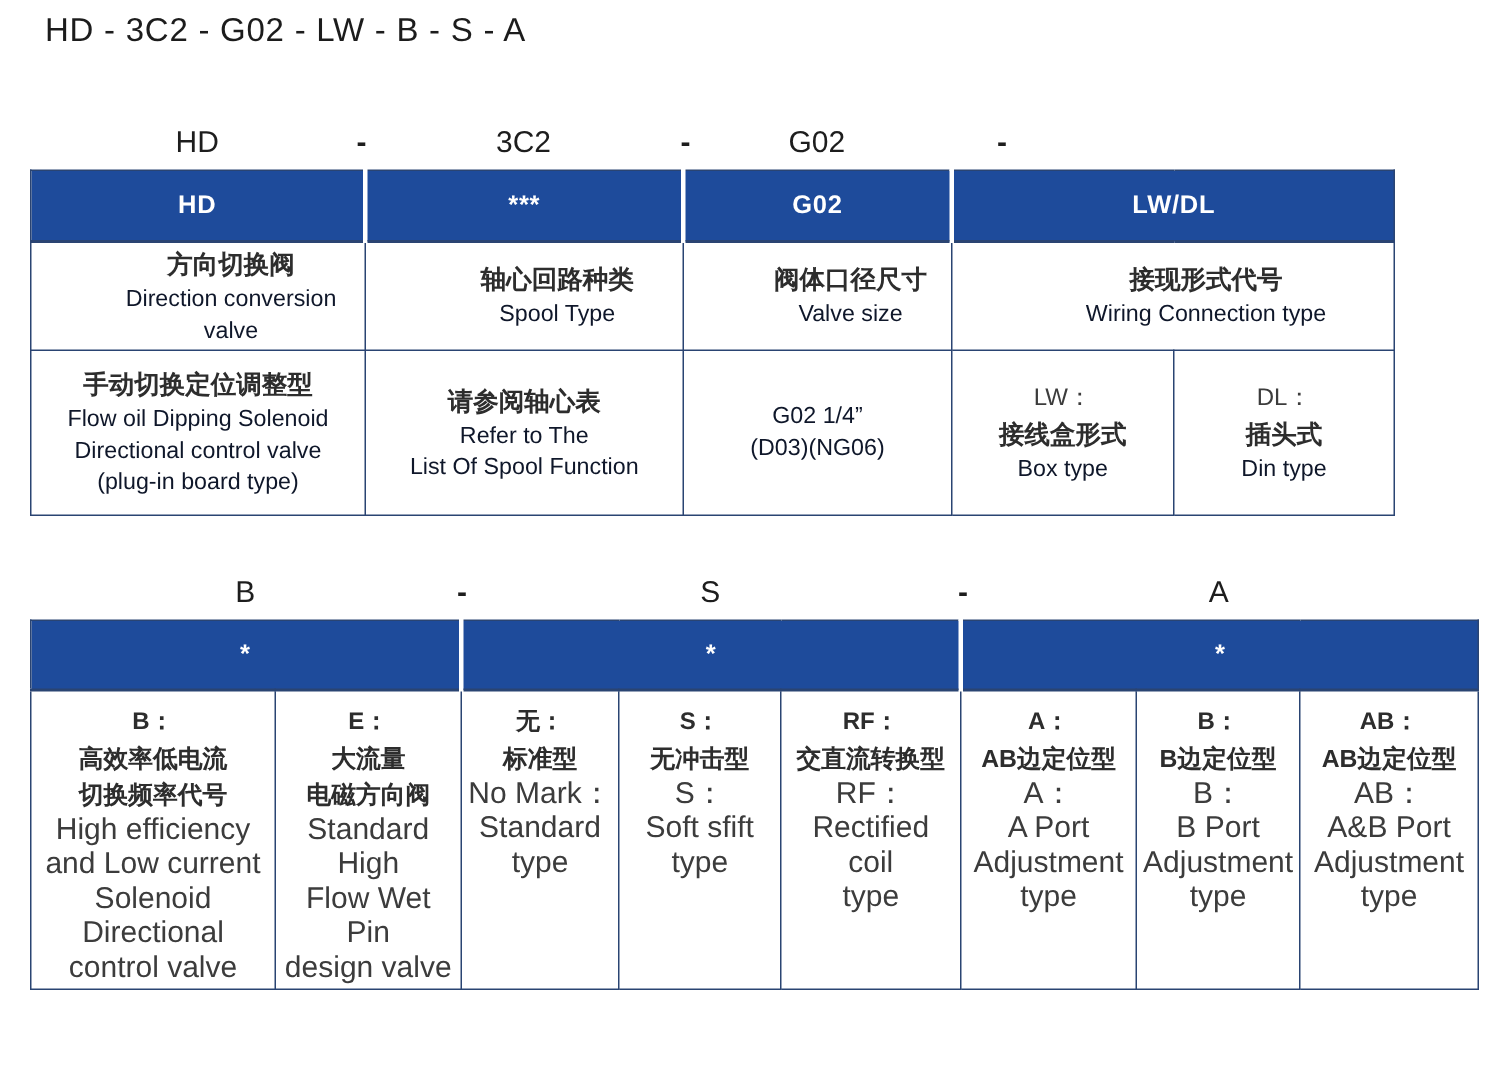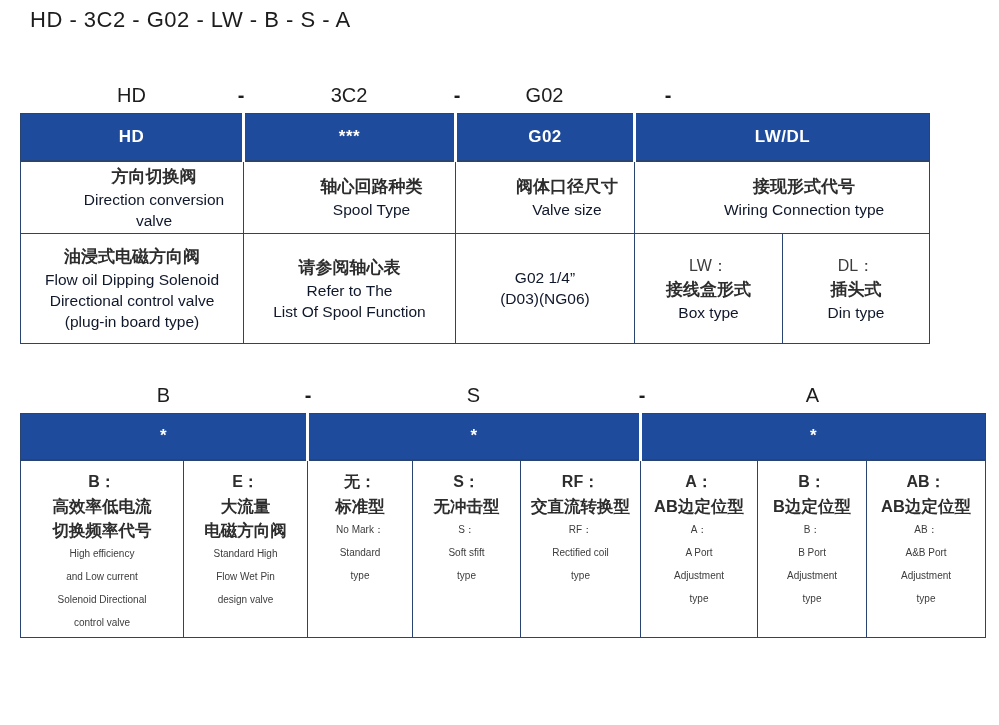--- a/index.html
+++ b/index.html
@@ -37,21 +37,21 @@
   #t2 tr.lbl td{height:62px;}
   .zh{font-size:17px;font-weight:700;color:#2d2d2d;line-height:25px;white-space:pre-line;}
   .en{font-size:15.5px;font-weight:400;color:#0f172a;line-height:21px;white-space:pre-line;}
 
   #t1 tr.det td{height:110px;vertical-align:middle;}
   .code-ln{font-size:16px;font-weight:400;color:#3c3c3c;line-height:23px;}
 
   #t2 tr.opt td{height:178px;vertical-align:top;padding-top:9px;}
   .opt-code{font-size:16px;font-weight:700;color:#2d2d2d;line-height:24px;}
   .opt-zh{font-size:16.5px;font-weight:700;color:#2d2d2d;line-height:24px;white-space:pre-line;}
-  .opt-en{font-size:10px;font-weight:400;color:#3c3c3c;line-height:23px;white-space:pre-line;}
+  .opt-en{font-size:20px;font-weight:400;color:#3c3c3c;line-height:23px;white-space:pre-line;}
 </style>
 </head>
 <body>
 
 <div id="page">
 
   <div class="title">HD - 3C2 - G02 - LW - B - S - A</div>
 
   <div class="tbl-wrap" id="t1">
     <div class="code-row">
@@ -90,21 +90,21 @@
           <div class="zh">阀体口径尺寸</div>
           <div class="en">Valve size</div>
         </td>
         <td colspan="2">
           <div class="zh">接现形式代号</div>
           <div class="en">Wiring Connection type</div>
         </td>
       </tr>
       <tr class="det">
         <td>
-          <div class="zh">油浸式电磁方向阀</div>
+          <div class="zh">手动切换定位调整型</div>
           <div class="en">Flow oil Dipping Solenoid
 Directional control valve
 (plug-in board type)</div>
         </td>
         <td>
           <div class="zh">请参阅轴心表</div>
           <div class="en">Refer to The
 List Of Spool Function</div>
         </td>
         <td>

